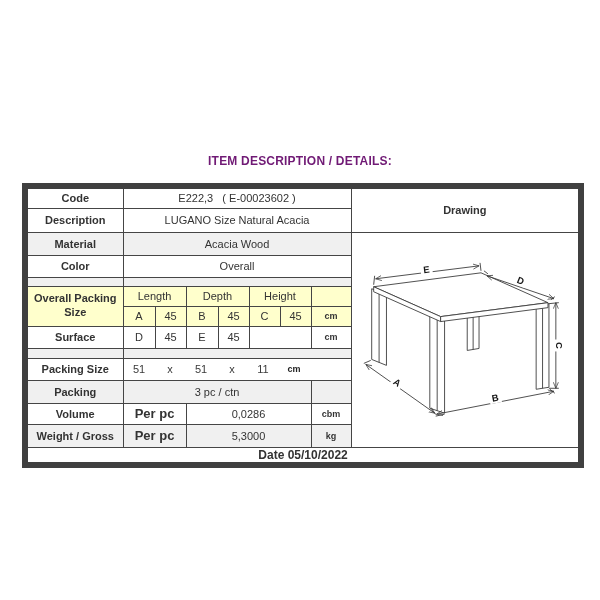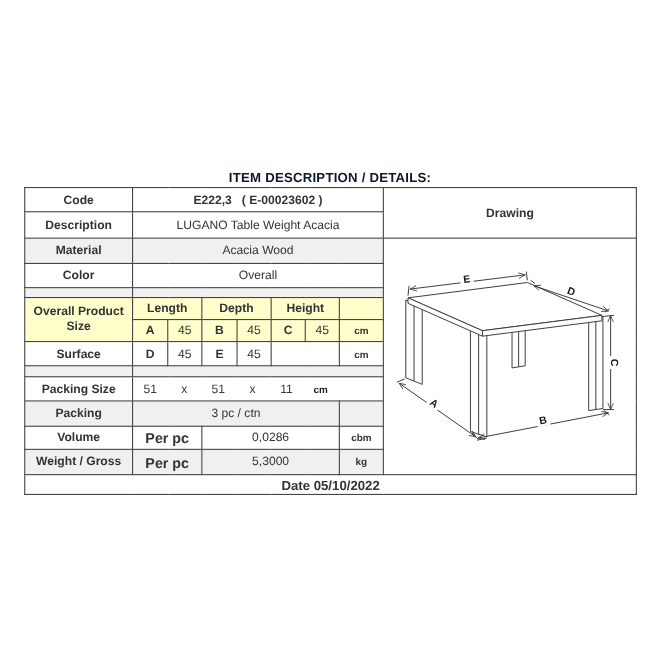--- a/index.html
+++ b/index.html
@@ -1,28 +1,28 @@
 <!DOCTYPE html>
 <html><head>
 <meta charset="utf-8">
 <style>
   html,body{margin:0;padding:0;background:#ffffff;}
   body{width:600px;height:600px;position:relative;overflow:hidden;
        font-family:"Liberation Sans","DejaVu Sans",sans-serif;color:#1c1c1c;}
   .sheet{position:absolute;inset:0;background:#fff;}
   .title{position:absolute;top:154px;left:0;width:600px;text-align:center;
-         font-size:12px;font-weight:bold;letter-spacing:.2px;color:#0f172a;}
-  table.doc{position:absolute;left:22px;top:170px;width:556px;height:279px;
+         font-size:12px;font-weight:bold;letter-spacing:.2px;color:#701a75;}
+  table.doc{position:absolute;left:22px;top:183px;width:556px;height:279px;
             border-collapse:collapse;table-layout:fixed;
-            border:1px solid #404040;font-size:11px;}
+            border:6px solid #404040;font-size:11px;}
   table.doc td{border:1px solid #454545;padding:0;overflow:hidden;
                vertical-align:middle;text-align:center;color:#333;}
   td.lbl{text-align:left;padding-left:5px;font-weight:bold;color:#161616;}
   td.val{color:#3a3a3a;}
-  .bold{font-weight:bold;color:#161616;margin-left:36px;}
+  .bold{font-weight:normal;color:#161616;margin-left:36px;}
   .gray{background:#f0f0f0;}
   .yellow{background:#ffffcc;}
   .unit{font-size:9px;font-weight:bold;text-align:left;padding-left:3px;color:#222;}
   .per{font-size:13px;font-weight:bold;color:#222;}
   .ops-label{font-weight:bold;text-align:center;padding:0 6px;line-height:1.25;color:#161616;}
   .code-val{white-space:pre;}
   .psize{display:flex;align-items:center;}
   .psize span{display:inline-block;width:31px;text-align:center;color:#3a3a3a;}
   .psize .u{font-size:9px;font-weight:bold;color:#222;}
   td.drawhead{font-weight:bold;color:#161616;}
@@ -56,21 +56,21 @@
 
     <tbody>
         <tr class="r-code">
       <td class="lbl">Code</td>
       <td class="val bold code-val" colspan="7">E222,3   ( E-00023602 )</td>
       <td class="drawhead" rowspan="2">Drawing</td>
     </tr>
 
     <tr class="r-desc">
       <td class="lbl">Description</td>
-      <td class="val" colspan="7">LUGANO Table Weight Acacia</td>
+      <td class="val" colspan="7">LUGANO Size Natural Acacia</td>
     </tr>
 
     <tr class="r-mat gray">
       <td class="lbl gray">Material</td>
       <td class="val gray" colspan="7">Acacia Wood</td>
       <td class="drawcell" rowspan="11">
 
         <svg class="draw" viewBox="0 0 230 215" preserveAspectRatio="none">
           <defs>
             <marker id="ah" viewBox="0 0 10 10" refX="9" refY="5" markerWidth="7.5" markerHeight="7.5" orient="auto-start-reverse">
@@ -141,21 +141,21 @@
       <td class="lbl">Color</td>
       <td class="val" colspan="7">Overall</td>
     </tr>
 
     <tr class="r-gap1">
       <td class="gray"></td>
       <td class="gray" colspan="7"></td>
     </tr>
 
     <tr class="r-ops1">
-      <td class="ops-label yellow" rowspan="2">Overall Product Size</td>
+      <td class="ops-label yellow" rowspan="2">Overall Packing Size</td>
       <td class="bold yellow" colspan="2">Length</td>
       <td class="bold yellow" colspan="2">Depth</td>
       <td class="bold yellow" colspan="2">Height</td>
       <td class="yellow"></td>
     </tr>
 
     <tr class="r-ops2">
       <td class="bold yellow">A</td>
       <td class="val yellow">45</td>
       <td class="bold yellow">B</td>

